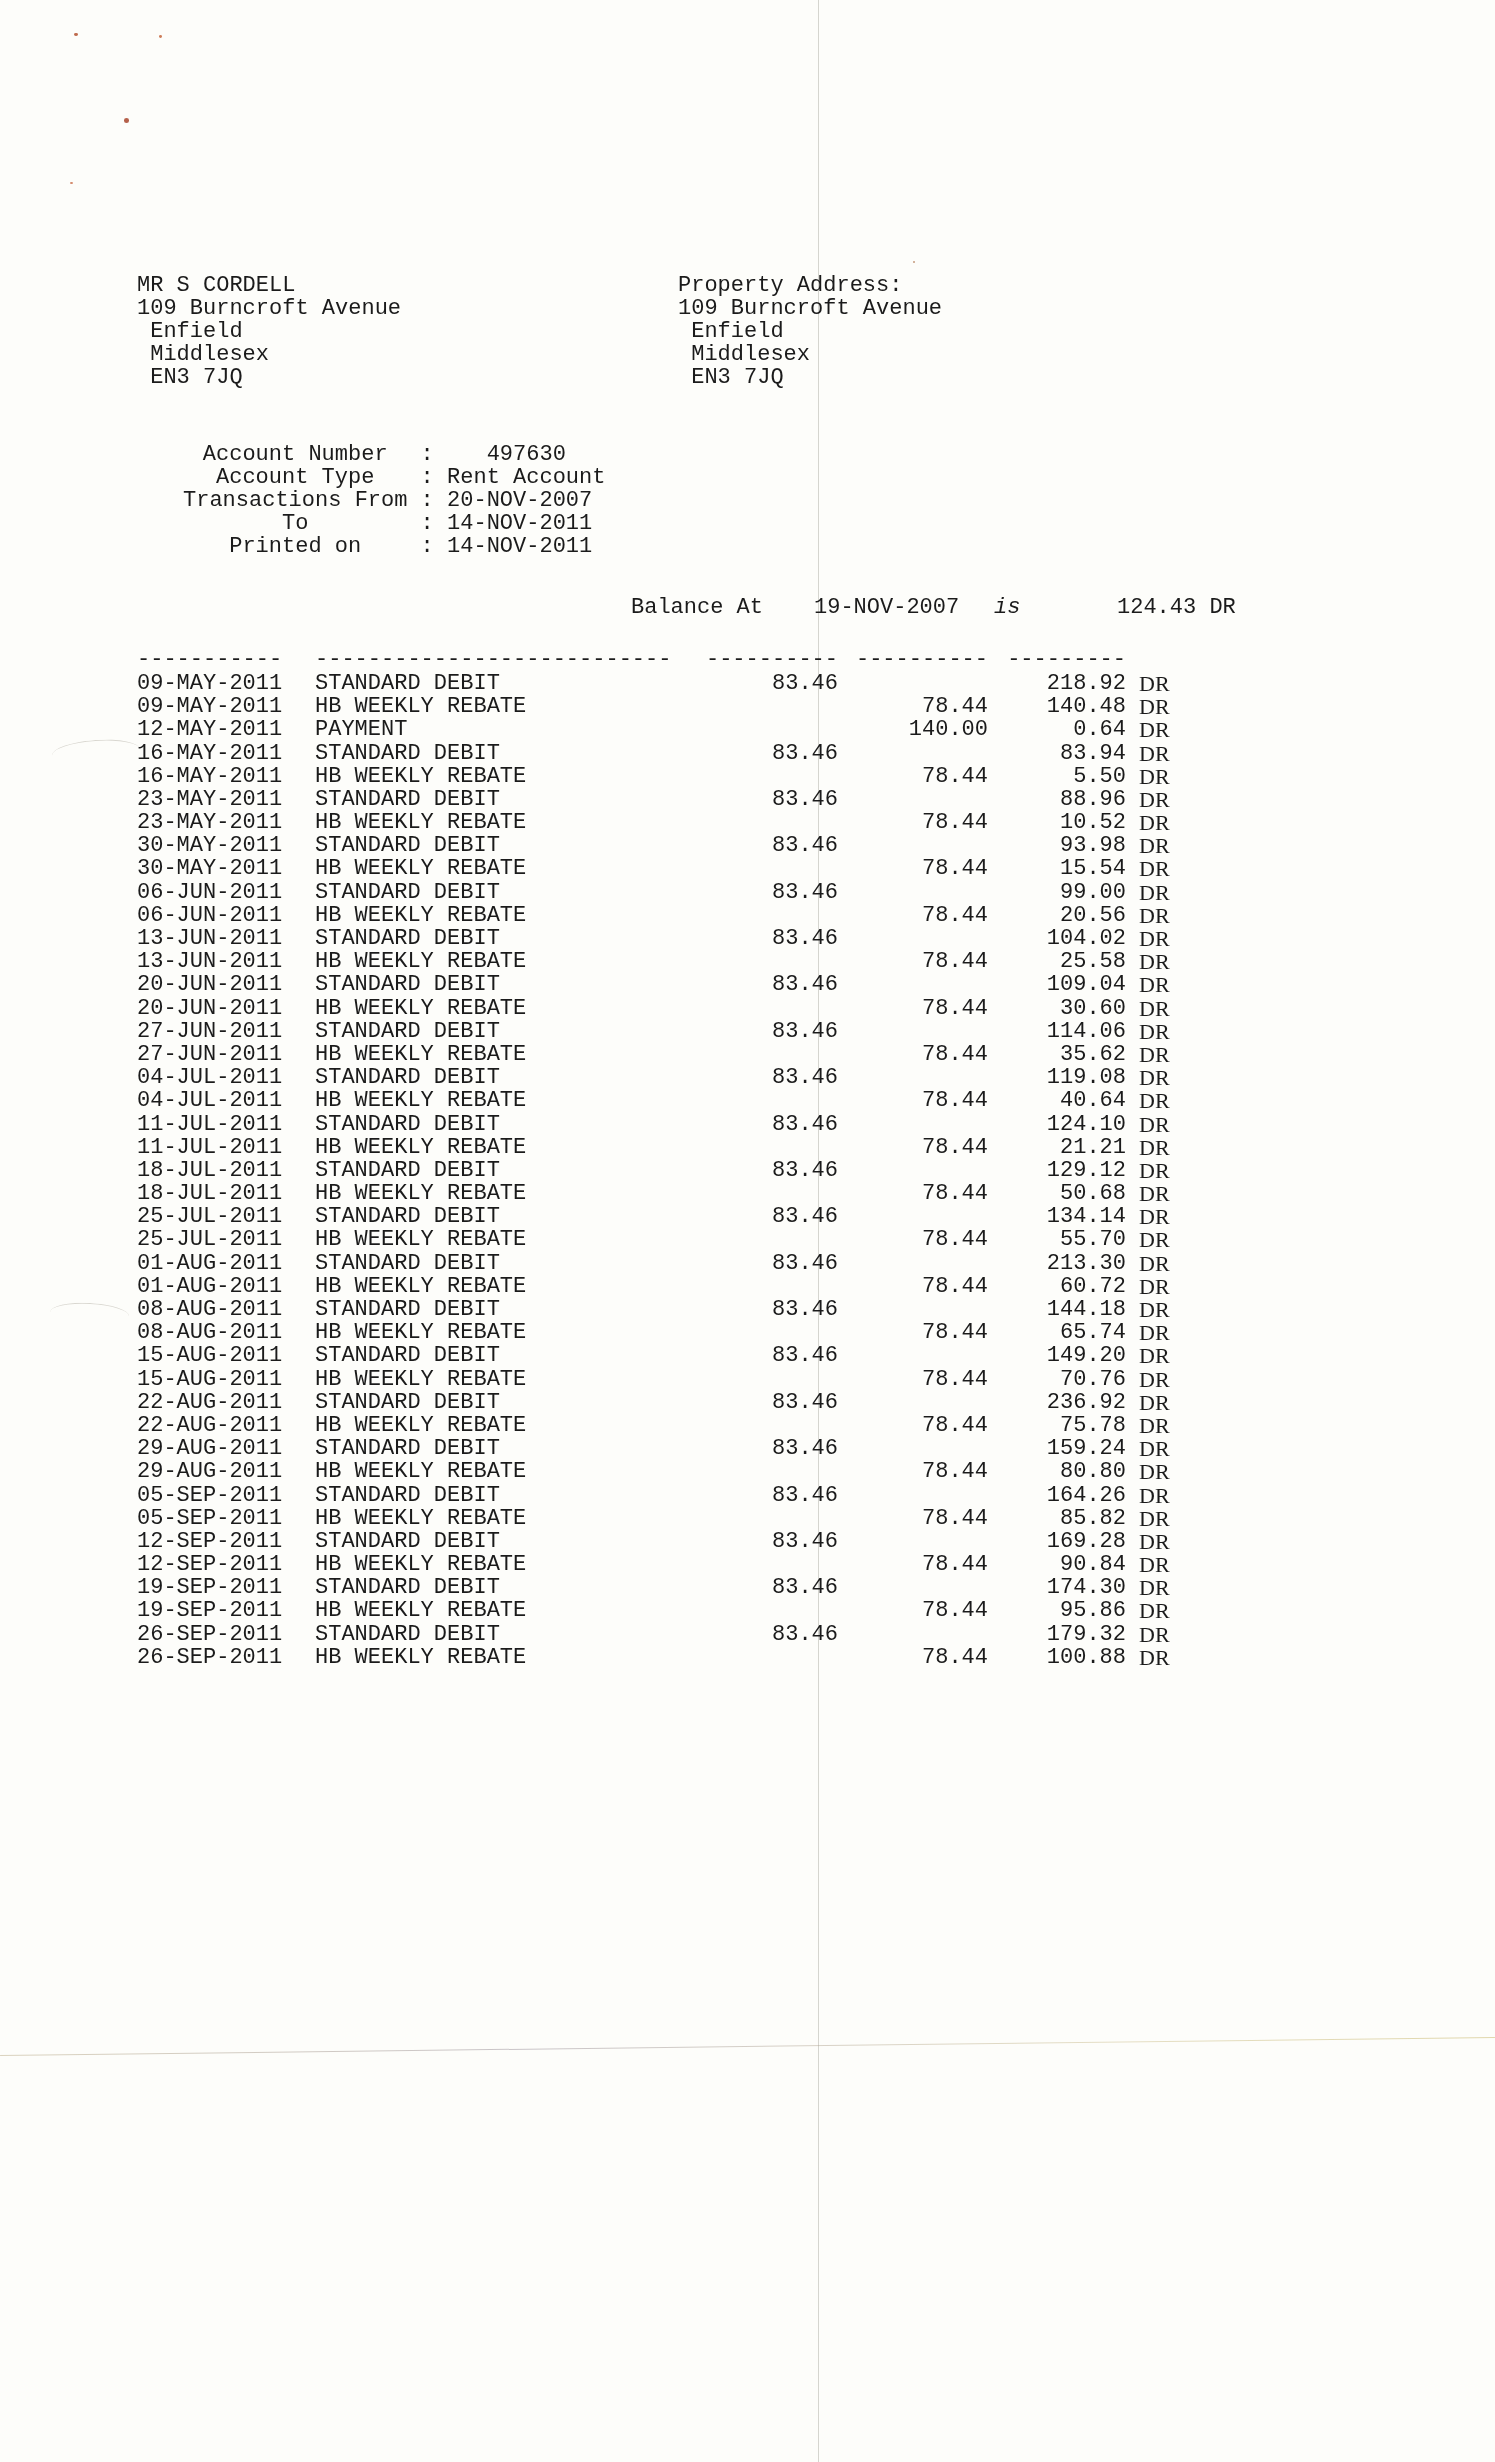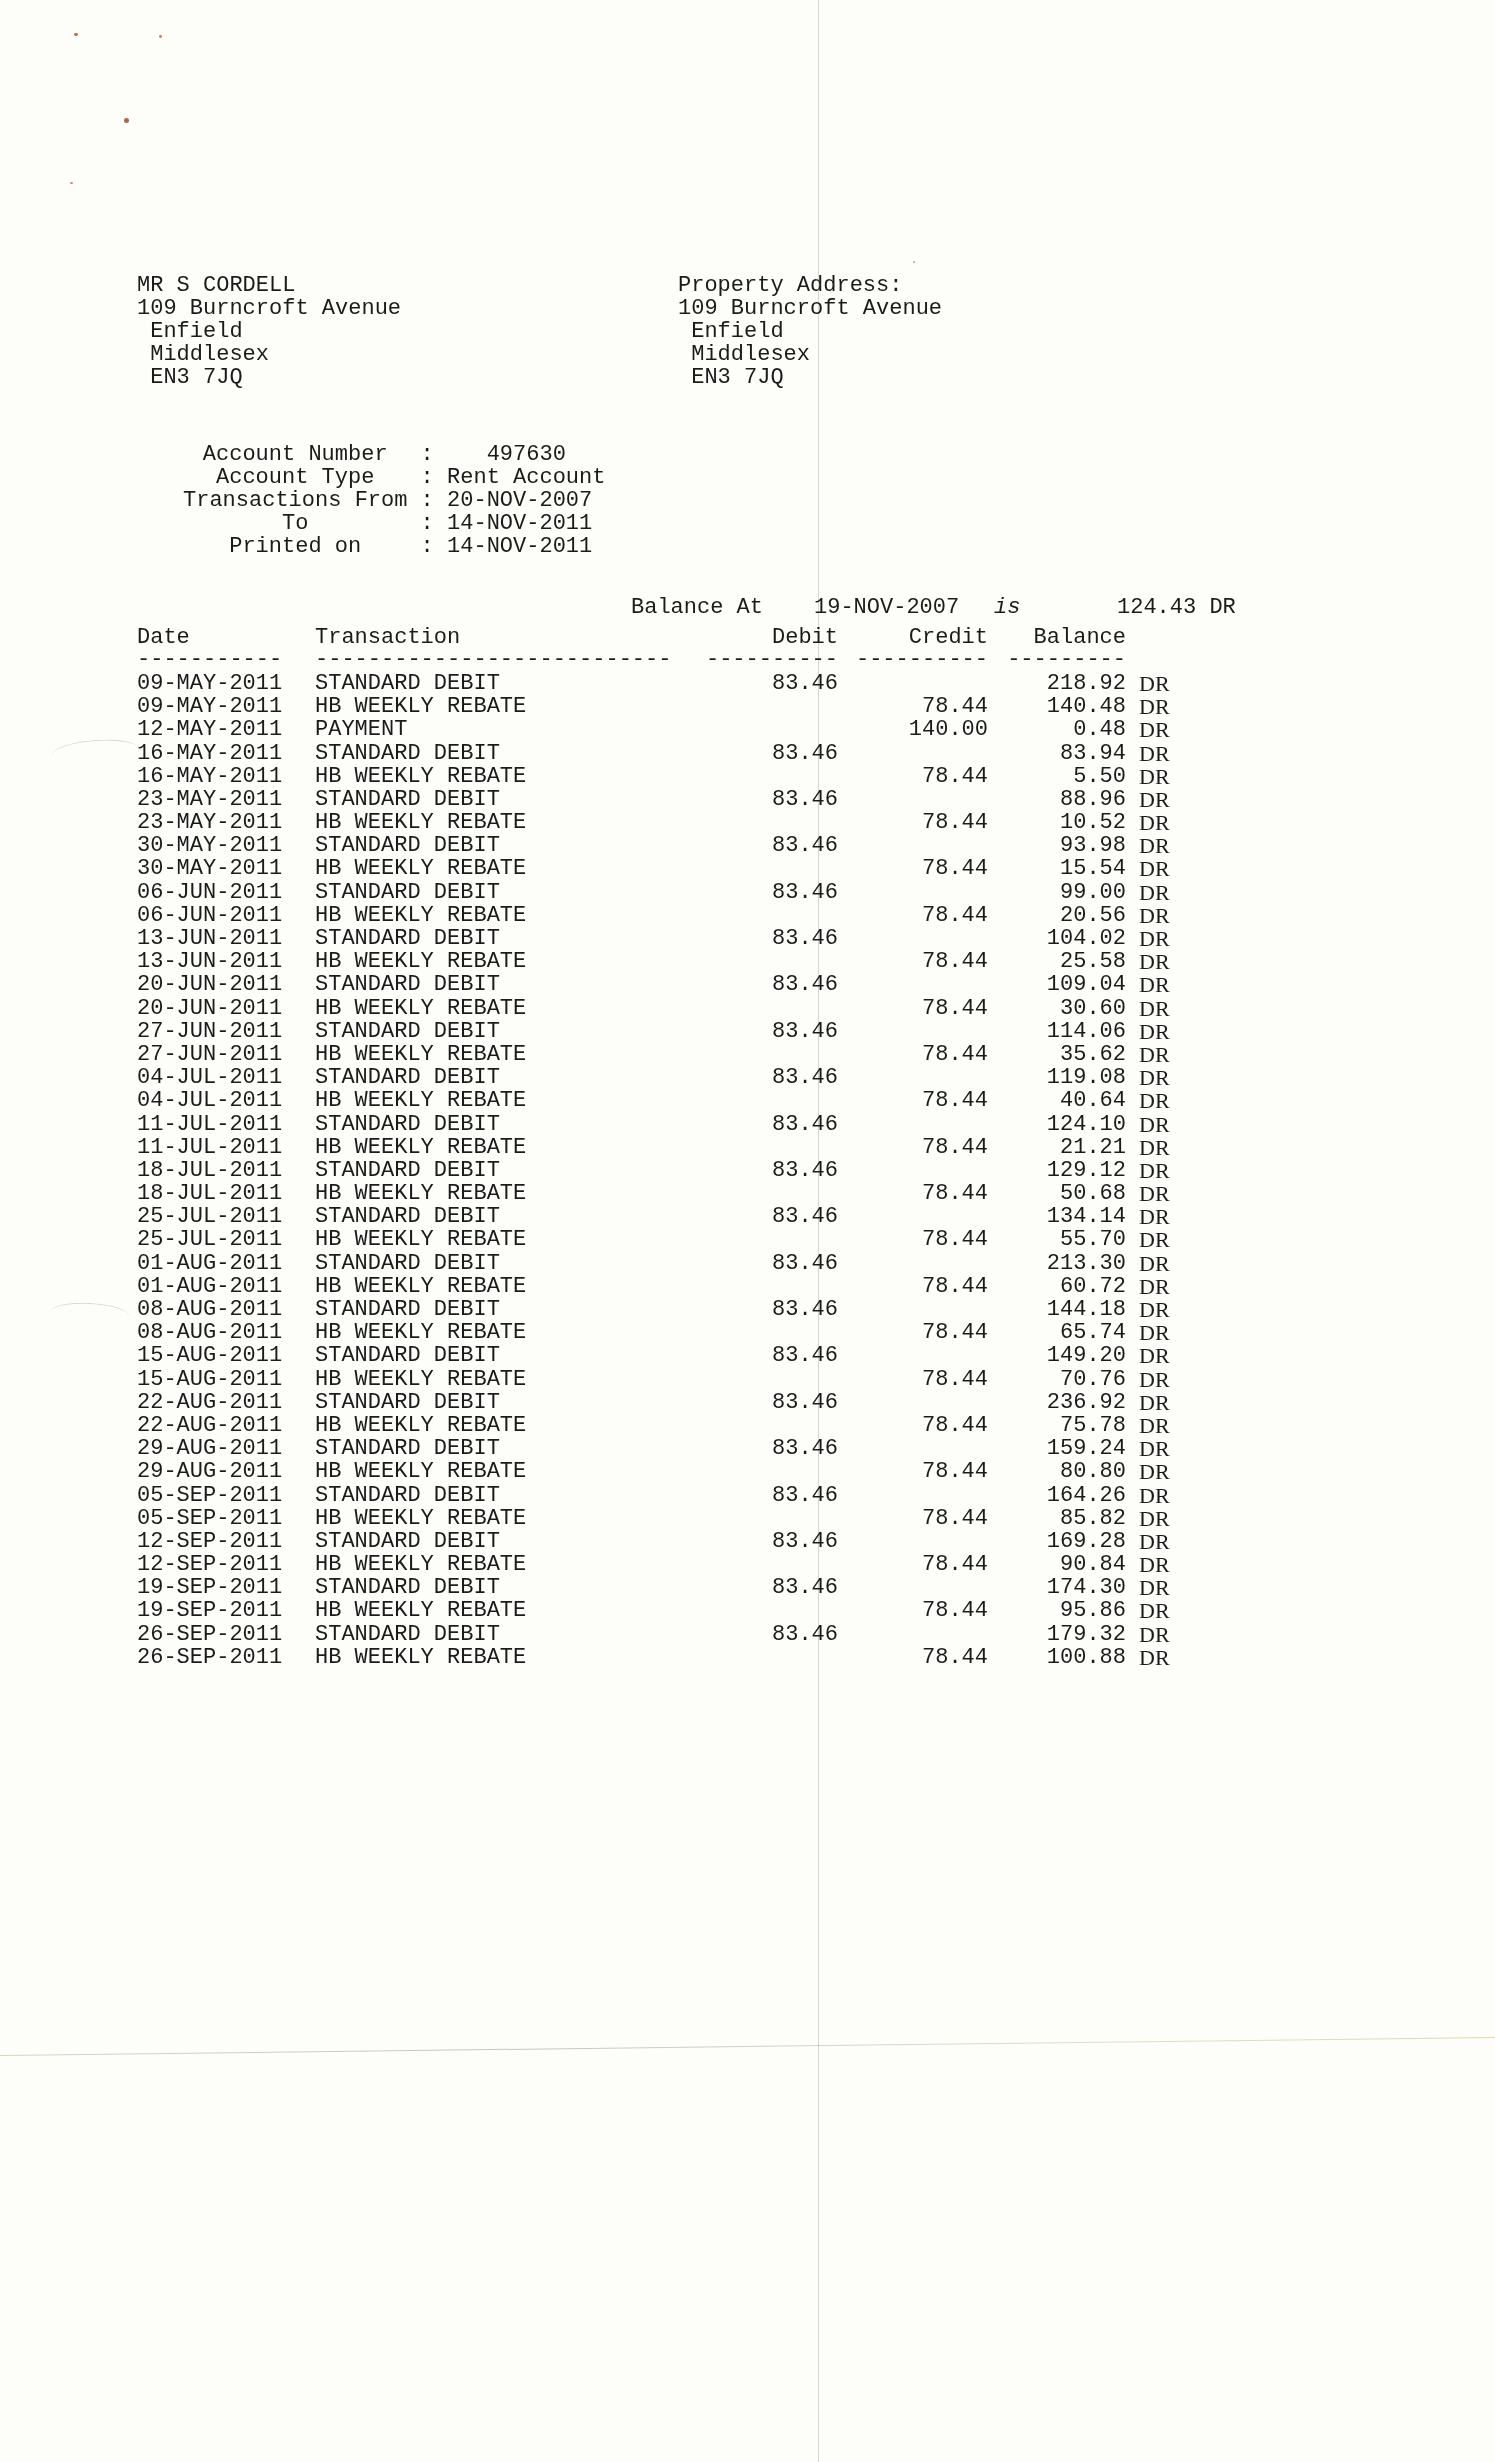--- a/index.html
+++ b/index.html
@@ -68,27 +68,20 @@
 
   <div class="block" style="left:183px;top:443px;" id="account-block"><div class="acct-line"><span class="acct-label">Account Number</span><span> : </span><span>   497630</span></div><div class="acct-line"><span class="acct-label">Account Type</span><span> : </span><span>Rent Account</span></div><div class="acct-line"><span class="acct-label">Transactions From</span><span> : </span><span>20-NOV-2007</span></div><div class="acct-line"><span class="acct-label">To</span><span> : </span><span>14-NOV-2011</span></div><div class="acct-line"><span class="acct-label">Printed on</span><span> : </span><span>14-NOV-2011</span></div></div>
 
   <div class="ob" style="position:absolute;left:0;top:588px;width:1495px;height:23.5px;">
     <span class="ob-prefix">Balance At</span>
     <span class="ob-date">19-NOV-2007</span>
     <span class="ob-verb">is</span>
     <span class="ob-amount">124.43 DR</span>
   </div>
 
-  <div class="trow" style="top:626px;">
-    <span class="c-date">Date</span>
-    <span class="c-tx">Transaction</span>
-    <span class="c-debit">Debit</span>
-    <span class="c-credit">Credit</span>
-    <span class="c-bal">Balance</span>
-  </div>
 
   <div class="trow" style="top:648px;">
     <span class="c-date">-----------</span>
     <span class="c-tx">---------------------------</span>
     <span class="c-debit">----------</span>
     <span class="c-credit">----------</span>
     <span class="c-bal">---------</span>
   </div>
 
   <div id="rows-container">
@@ -106,21 +99,21 @@
         <span class="c-debit"></span>
         <span class="c-credit">78.44</span>
         <span class="c-bal">140.48</span>
         <span class="c-dr">DR</span>
       </div>
       <div class="trow" style="top: 718px;">
         <span class="c-date">12-MAY-2011</span>
         <span class="c-tx">PAYMENT</span>
         <span class="c-debit"></span>
         <span class="c-credit">140.00</span>
-        <span class="c-bal">0.48</span>
+        <span class="c-bal">0.64</span>
         <span class="c-dr">DR</span>
       </div>
       <div class="trow" style="top: 742px;">
         <span class="c-date">16-MAY-2011</span>
         <span class="c-tx">STANDARD DEBIT</span>
         <span class="c-debit">83.46</span>
         <span class="c-credit"></span>
         <span class="c-bal">83.94</span>
         <span class="c-dr">DR</span>
       </div>

